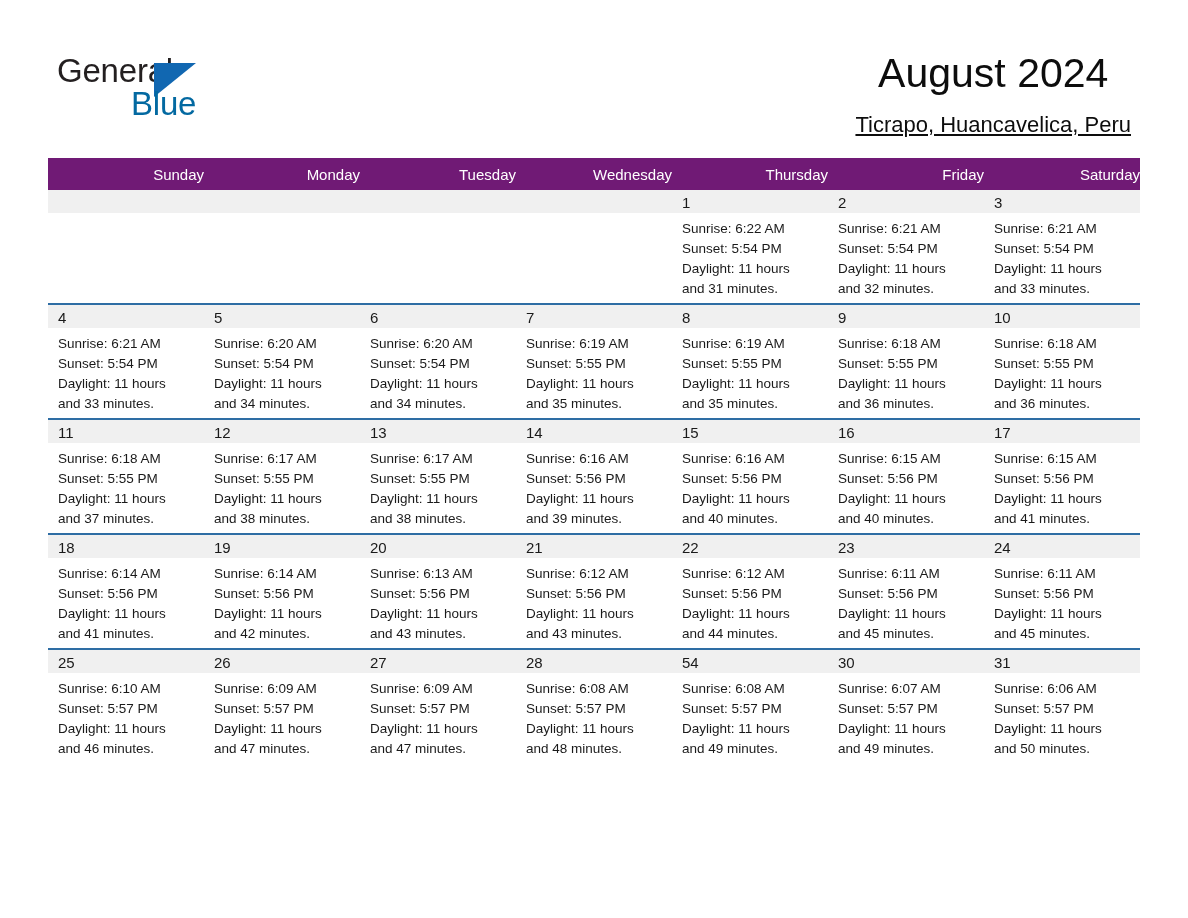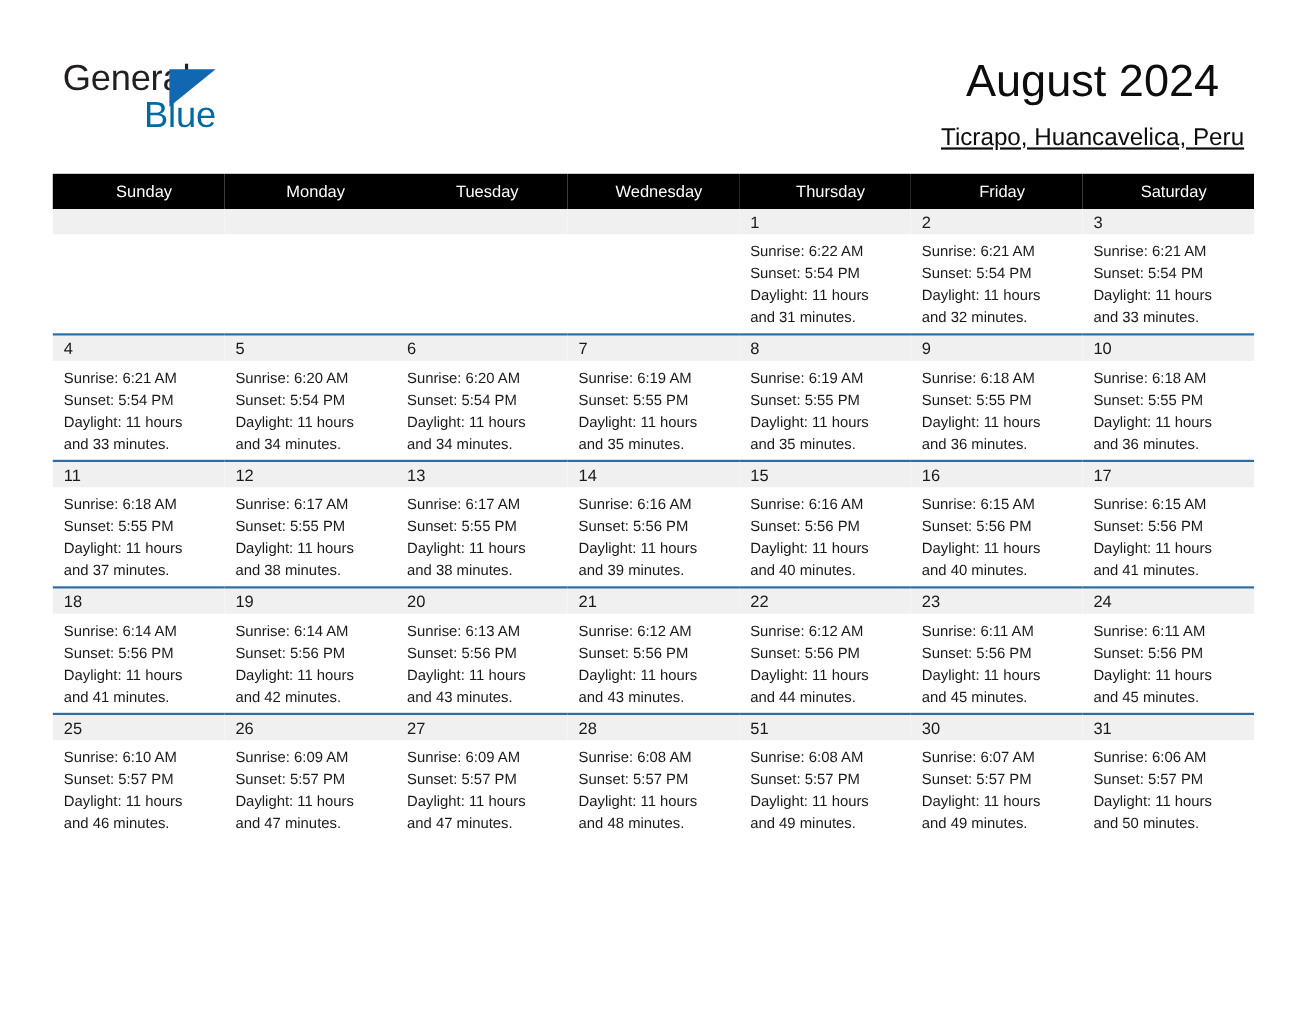--- a/index.html
+++ b/index.html
@@ -96,25 +96,25 @@
   .calendar {
     position: absolute;
     left: 48px;
     top: 158px;
     width: 1092px;
     border-collapse: collapse;
     table-layout: fixed;
   }
 
   .calendar th {
-    background: #000000;
+    background: #701a75;
     color: #ffffff;
     font-size: 15px;
     font-weight: normal;
-    text-align: center;
+    text-align: right;
     padding: 7px 0 7px 10px;
     height: 18px;
     border: none;
   }
 
   .calendar td {
     width: 156px;
     height: 113px;
     vertical-align: top;
     padding: 0;
@@ -450,21 +450,21 @@
           <td>
             <div class="daynum">28</div>
             <div class="cellbody">
               <div>Sunrise: 6:08 AM</div>
               <div>Sunset: 5:57 PM</div>
               <div>Daylight: 11 hours</div>
               <div>and 48 minutes.</div>
             </div>
           </td>
           <td>
-            <div class="daynum">51</div>
+            <div class="daynum">54</div>
             <div class="cellbody">
               <div>Sunrise: 6:08 AM</div>
               <div>Sunset: 5:57 PM</div>
               <div>Daylight: 11 hours</div>
               <div>and 49 minutes.</div>
             </div>
           </td>
           <td>
             <div class="daynum">30</div>
             <div class="cellbody">

